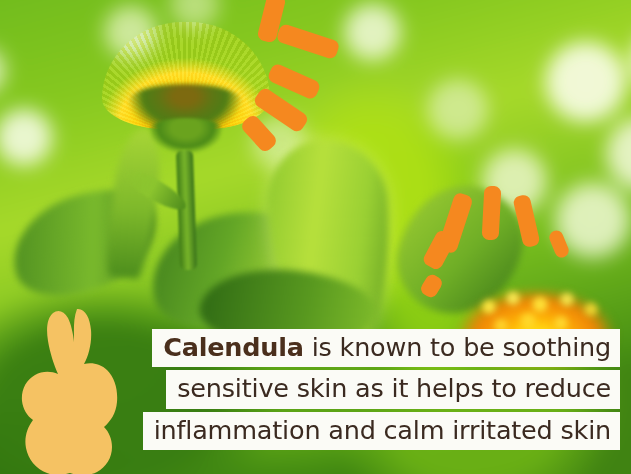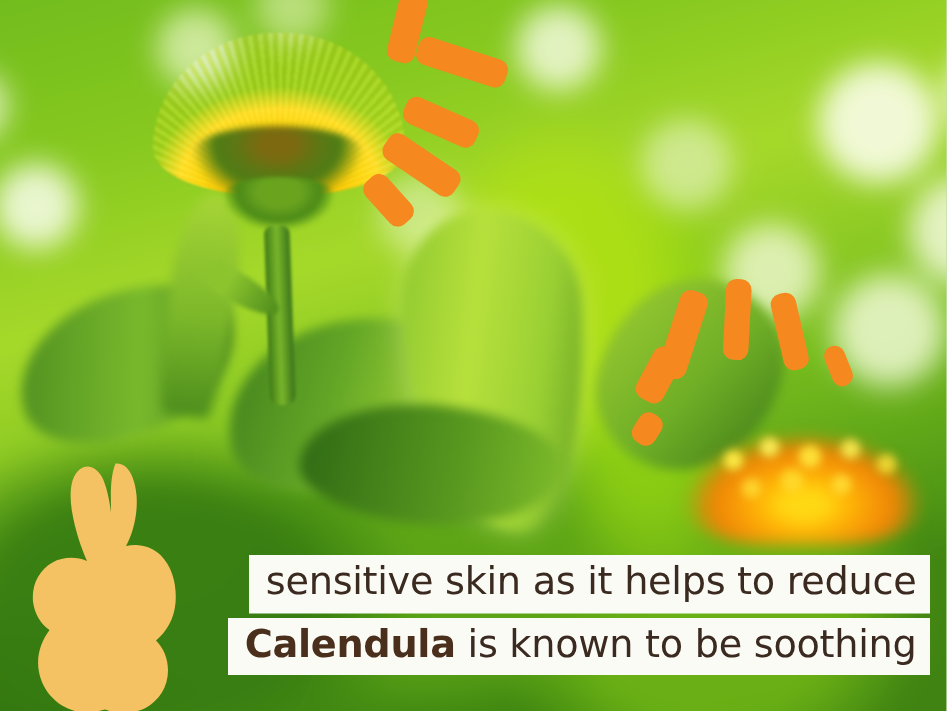--- a/index.html
+++ b/index.html
@@ -248,19 +248,20 @@
         C28 65 37 65 44 68
         C40 59 36 47 34 35
         C32 23 33 12 39 7
         C44 3 50 5 54 12
         C57 18 59 27 60 36
         C60 26 59 13 63 3 Z"></path>
     </svg>
   </div>
 
   <div class="caption">
-    <div class="cap-line">sensitive skin as it helps to reduce</div>
     <div class="cap-line">
       <b>Calendula</b><span> is known to be soothing</span>
     </div>
+    <div class="cap-line">sensitive skin as it helps to reduce</div>
+    <div class="cap-line">inflammation and calm irritated skin</div>
   </div>
 
 </div>
 
 </body></html>

